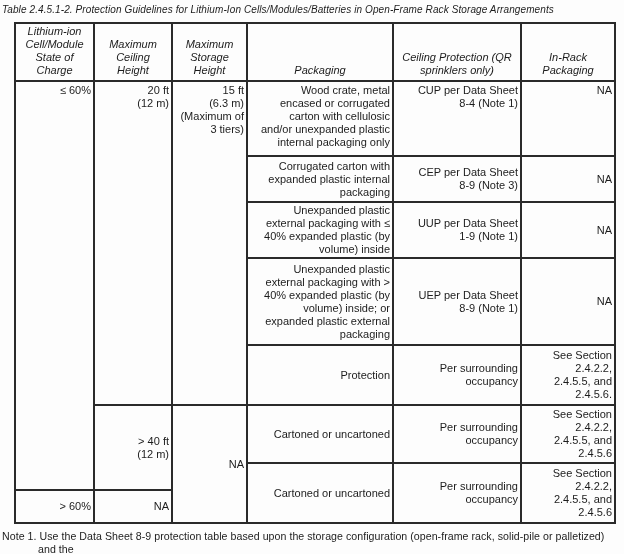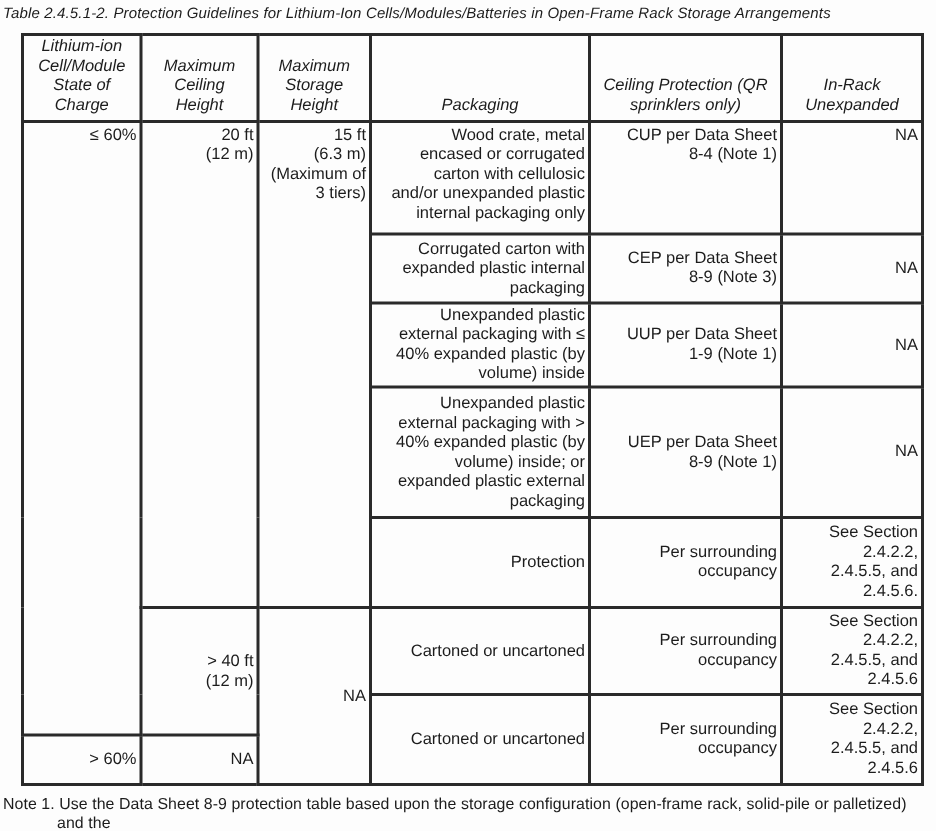--- a/index.html
+++ b/index.html
@@ -95,21 +95,21 @@
         <th>Maximum
 Ceiling
 Height</th>
         <th>Maximum
 Storage
 Height</th>
         <th>Packaging</th>
         <th>Ceiling Protection (QR
 sprinklers only)</th>
         <th>In-Rack
-Unexpanded</th>
+Packaging</th>
       </tr>
     </thead>
     <tbody>
       <tr class="h-r1">
         <td class="va-top" rowspan="7">≤ 60%</td>
         <td class="va-top" rowspan="5">20 ft
 (12 m)</td>
         <td class="va-top" rowspan="5">15 ft
 (6.3 m)
 (Maximum of

